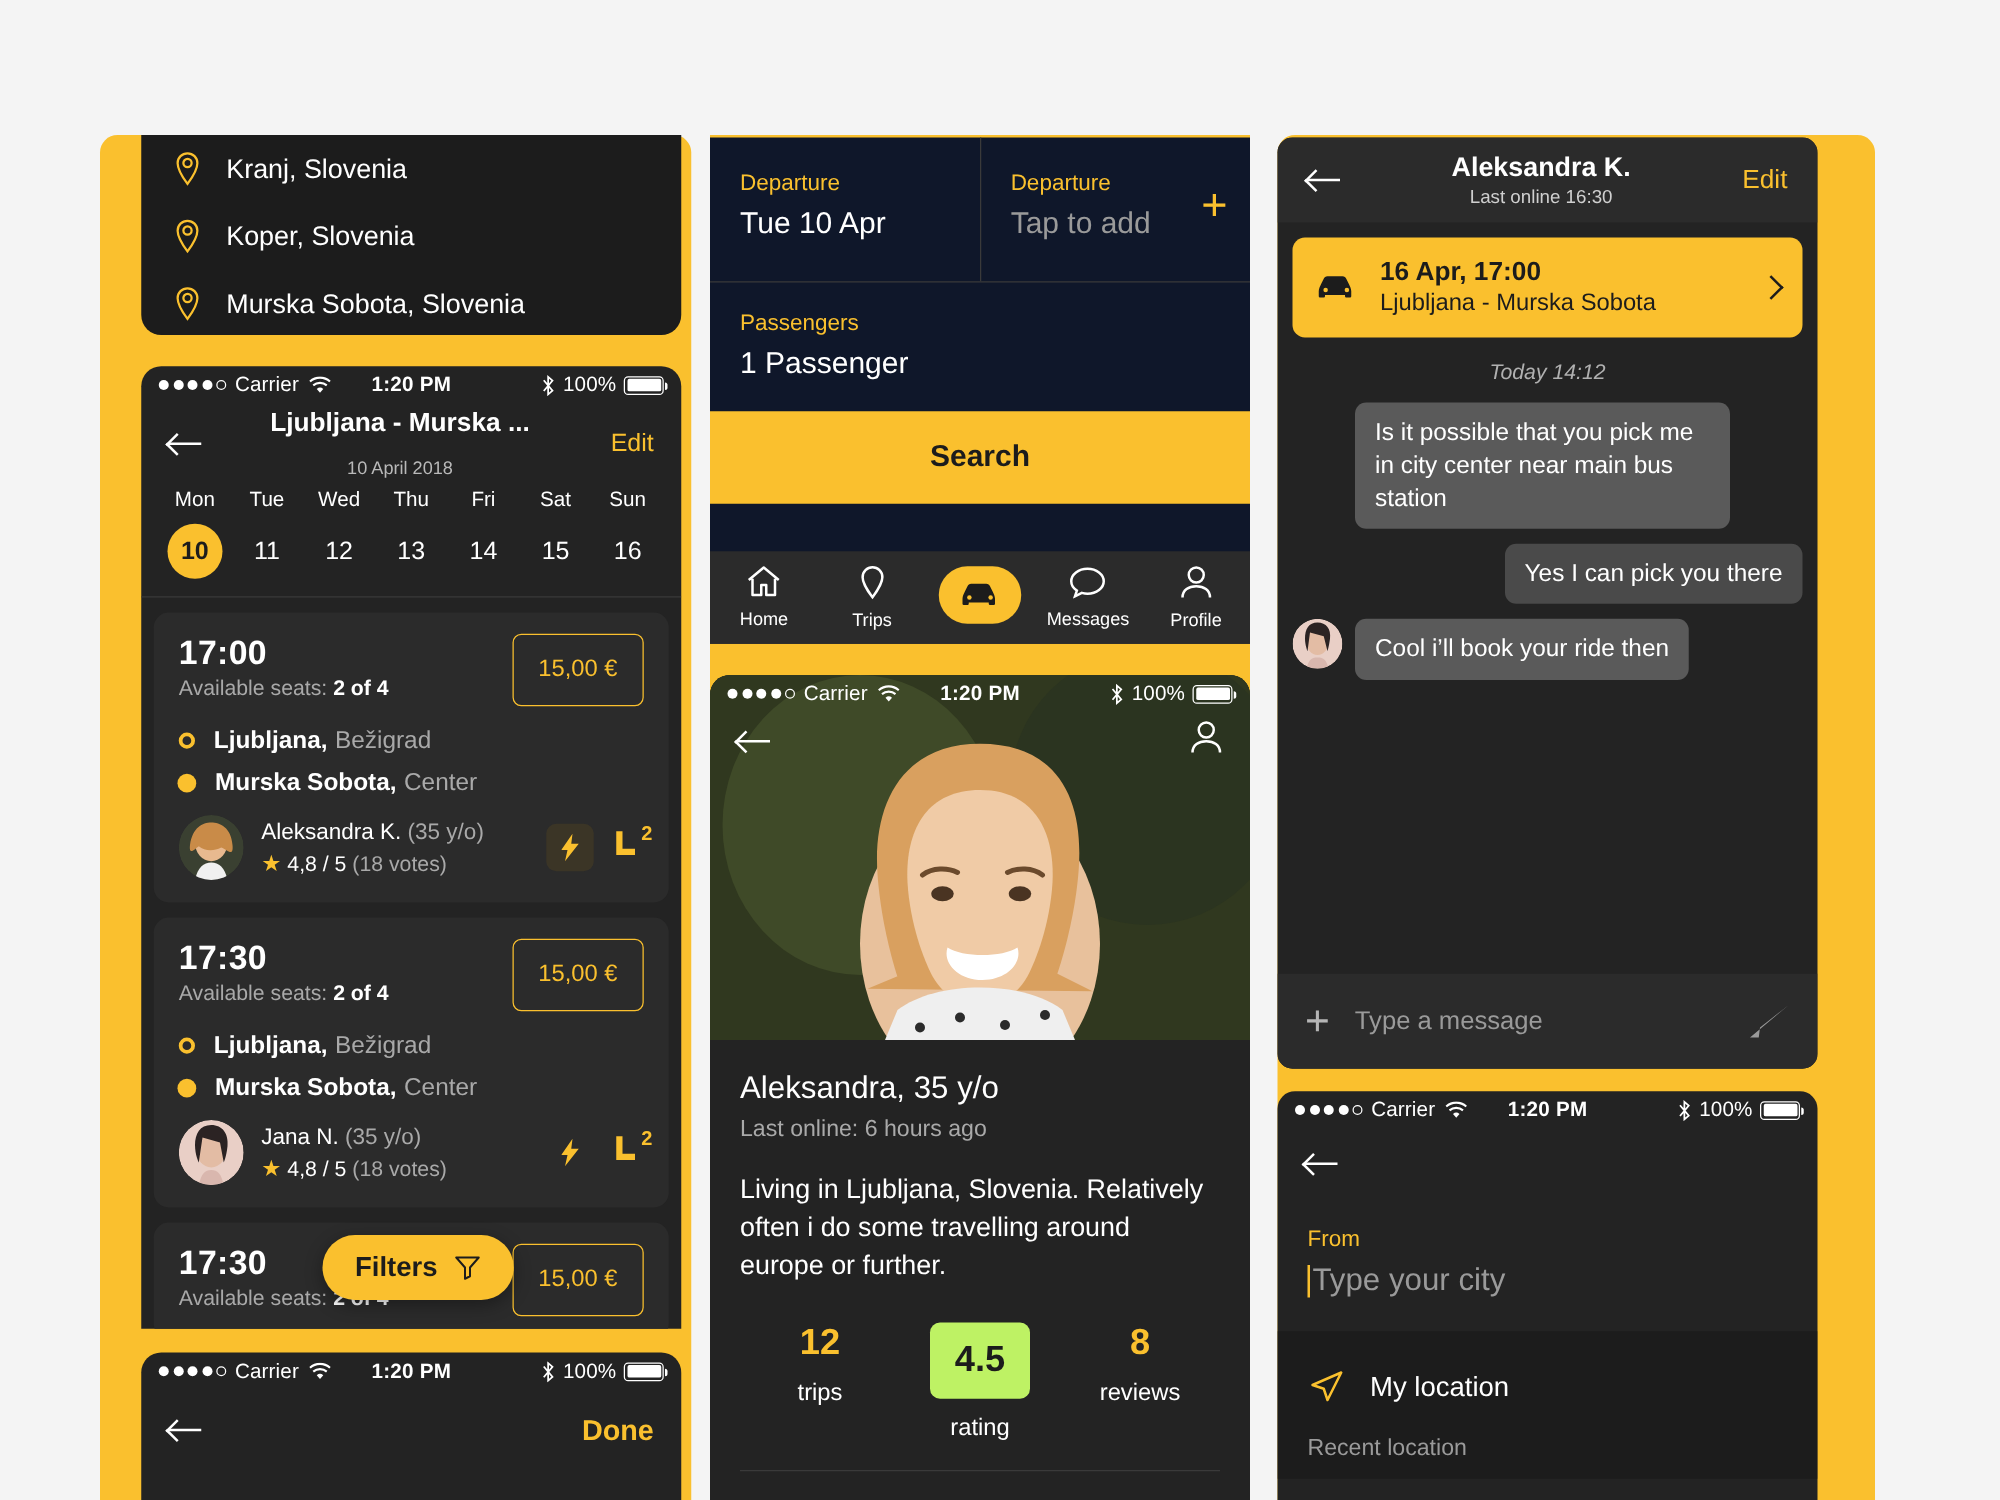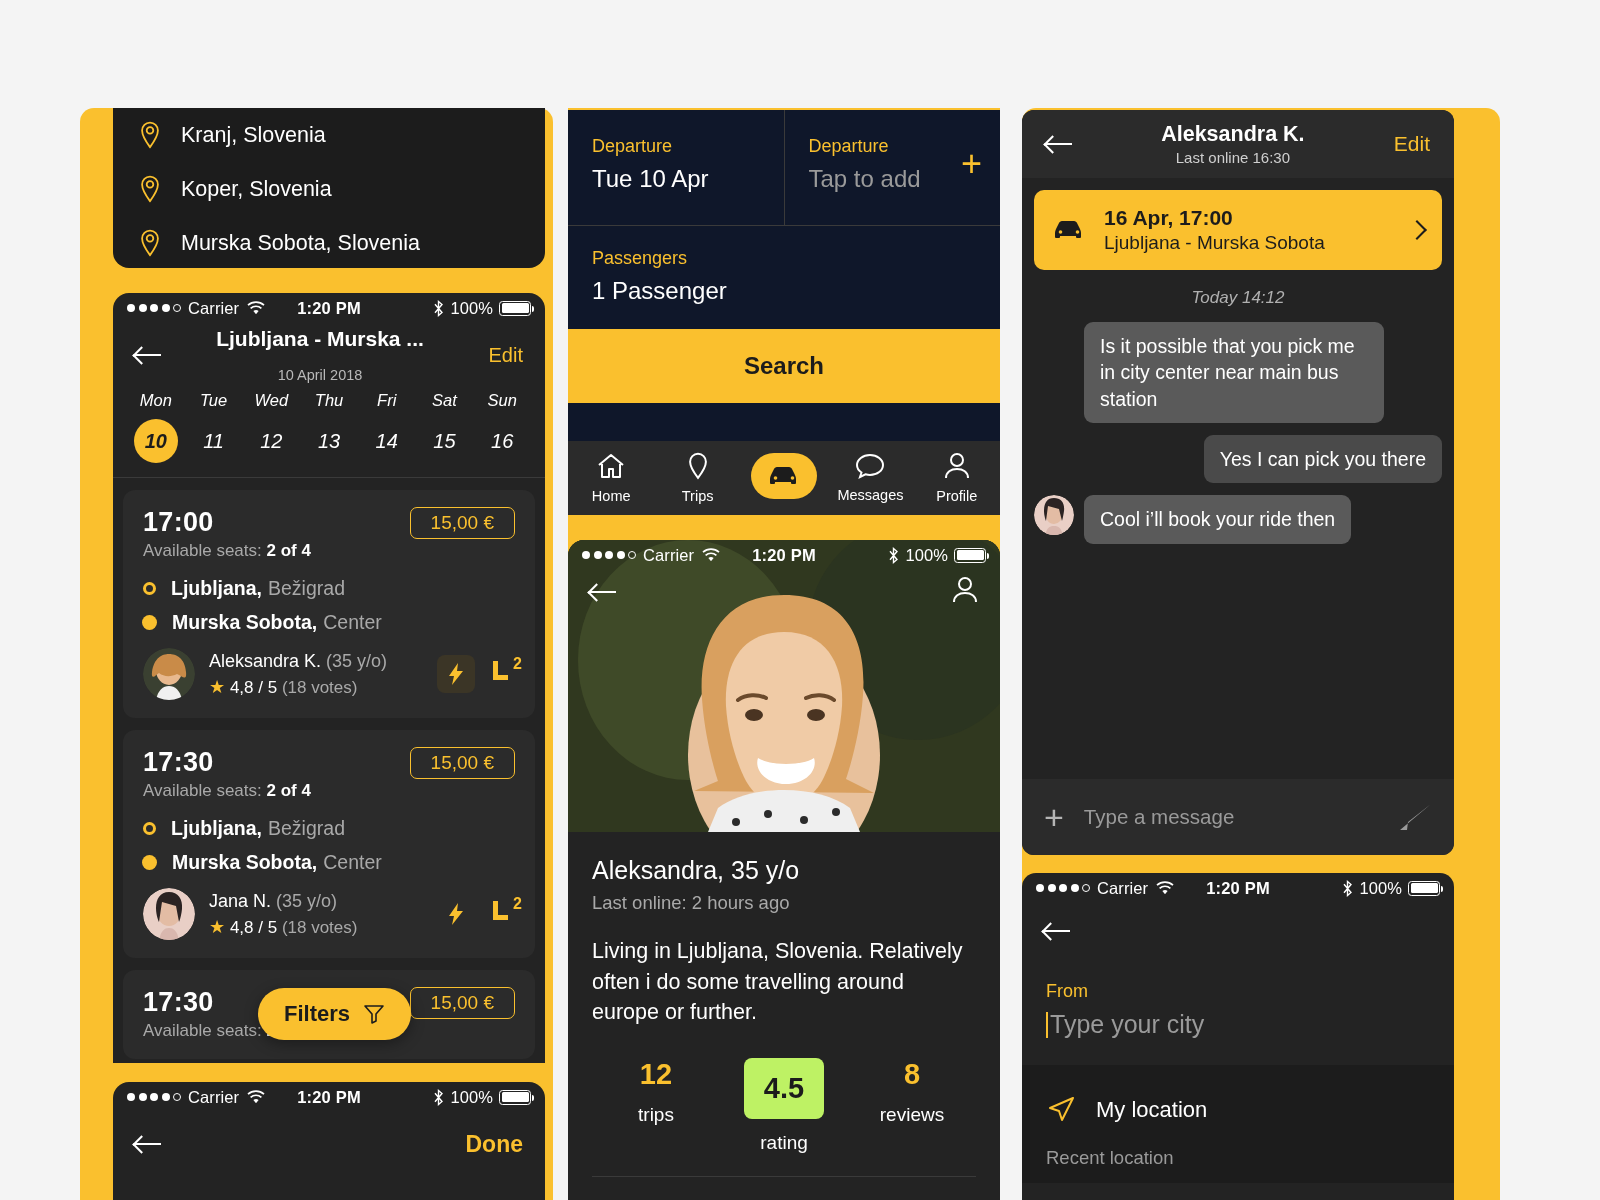--- a/index.html
+++ b/index.html
@@ -47,32 +47,32 @@
   .nav .back { width: 34px; }
   .nav .titlewrap { flex:1; text-align:center; }
   .nav .title { color:#fff; font-size: 21px; font-weight: bold; line-height: 1.15; }
   .nav .subtitle { color:#b9b9b9; font-size: 14.5px; margin-top: 16px; }
   .nav .action { color:#fac02e; font-size: 20px; min-width: 52px; text-align:right; }
   .arrow-left { display:block; width:26px; height:18px; position:relative; }
   .arrow-left::before { content:""; position:absolute; left:0; top:8px; width:26px; height:2.4px; background:#fff; }
   .arrow-left::after { content:""; position:absolute; left:0; top:3px; width:11px; height:11px; border-left:2.4px solid #fff; border-bottom:2.4px solid #fff; transform: rotate(45deg); }
 
   .weekbar { display:flex; padding: 4px 14px 0; }
-  .weekbar .day { flex:1; text-align:center;font-style:italic; }
+  .weekbar .day { flex:1; text-align:center; }
   .weekbar .dname { color:#fff; font-size: 16.5px; margin-bottom: 9px; }
   .weekbar .dnum  { color:#fff; font-size: 20px; height: 44px; line-height: 44px; }
   .weekbar .day.sel .dnum { background:#fac02e; color:#1c1c1c; font-weight:bold; border-radius:50%; width:44px; margin:0 auto; }
   .divider { height:1px; background:#3a3a3a; margin-top: 14px; }
 
   .trip-card { background:#2b2b2b; border-radius: 12px; margin: 12px 10px; padding: 17px 20px 18px; position: relative; }
   .tc-top { display:flex; align-items:flex-start; }
   .tc-time { color:#fff; font-size: 27px; font-weight:bold; letter-spacing:.3px; }
   .tc-seats { color:#a9a9a9; font-size: 17px; margin-top: 3px; }
   .tc-seats b { color:#fff; }
-  .tc-price { margin-left:auto; border:1.6px solid #fac02e; color:#fac02e; font-size:19px; border-radius:7px; padding: 4px 20px; }
+  .tc-price { margin-left:auto; border:1.6px solid #fac02e; color:#fac02e; font-size:19px; border-radius:7px; padding: 17px 20px; }
   .tc-route { margin-top: 16px; }
   .rr { display:flex; align-items:center; gap: 15px; margin-bottom: 11px; }
   .dot-h { width:13px; height:13px; border-radius:50%; border:3px solid #fac02e; flex:0 0 13px; }
   .dot-f { width:15px; height:15px; border-radius:50%; background:#fac02e; flex:0 0 15px; margin-left:-1px; }
   .rr .city { color:#fff; font-size:19.5px; font-weight:bold; }
   .rr .area { color:#a9a9a9; font-size:19.5px; font-weight:normal; }
   .tc-driver { display:flex; align-items:center; gap: 14px; margin-top: 14px; }
   .avatar { width:52px; height:52px; border-radius:50%; flex:0 0 52px; overflow:hidden; }
   .dinfo .dname { font-size: 18px; color:#fff; font-weight:bold; }
   .dinfo .dname span { color:#a9a9a9; font-weight:normal; }
@@ -538,21 +538,21 @@
             <circle cx="13" cy="8" r="6" fill="none" stroke="#fff" stroke-width="2"></circle>
             <path d="M2 26c0-6 5-9 11-9s11 3 11 9" fill="none" stroke="#fff" stroke-width="2"></path>
           </svg>
         </span>
       </div>
     </div>
 
     <div class="prof-body">
       <div class="prof-name"><span>Aleksandra,</span>
         <span>35 y/o</span></div>
-      <div class="prof-online">Last online: 2 hours ago</div>
+      <div class="prof-online">Last online: 6 hours ago</div>
       <div class="prof-bio">Living in Ljubljana, Slovenia. Relatively often i do some travelling around europe or further.</div>
       <div class="stats">
         <div class="stat">
           <div class="v">12</div>
           <div class="k">trips</div>
         </div>
         <div class="stat">
           <div class="v boxed">4.5</div>
           <div class="k">rating</div>
         </div>

